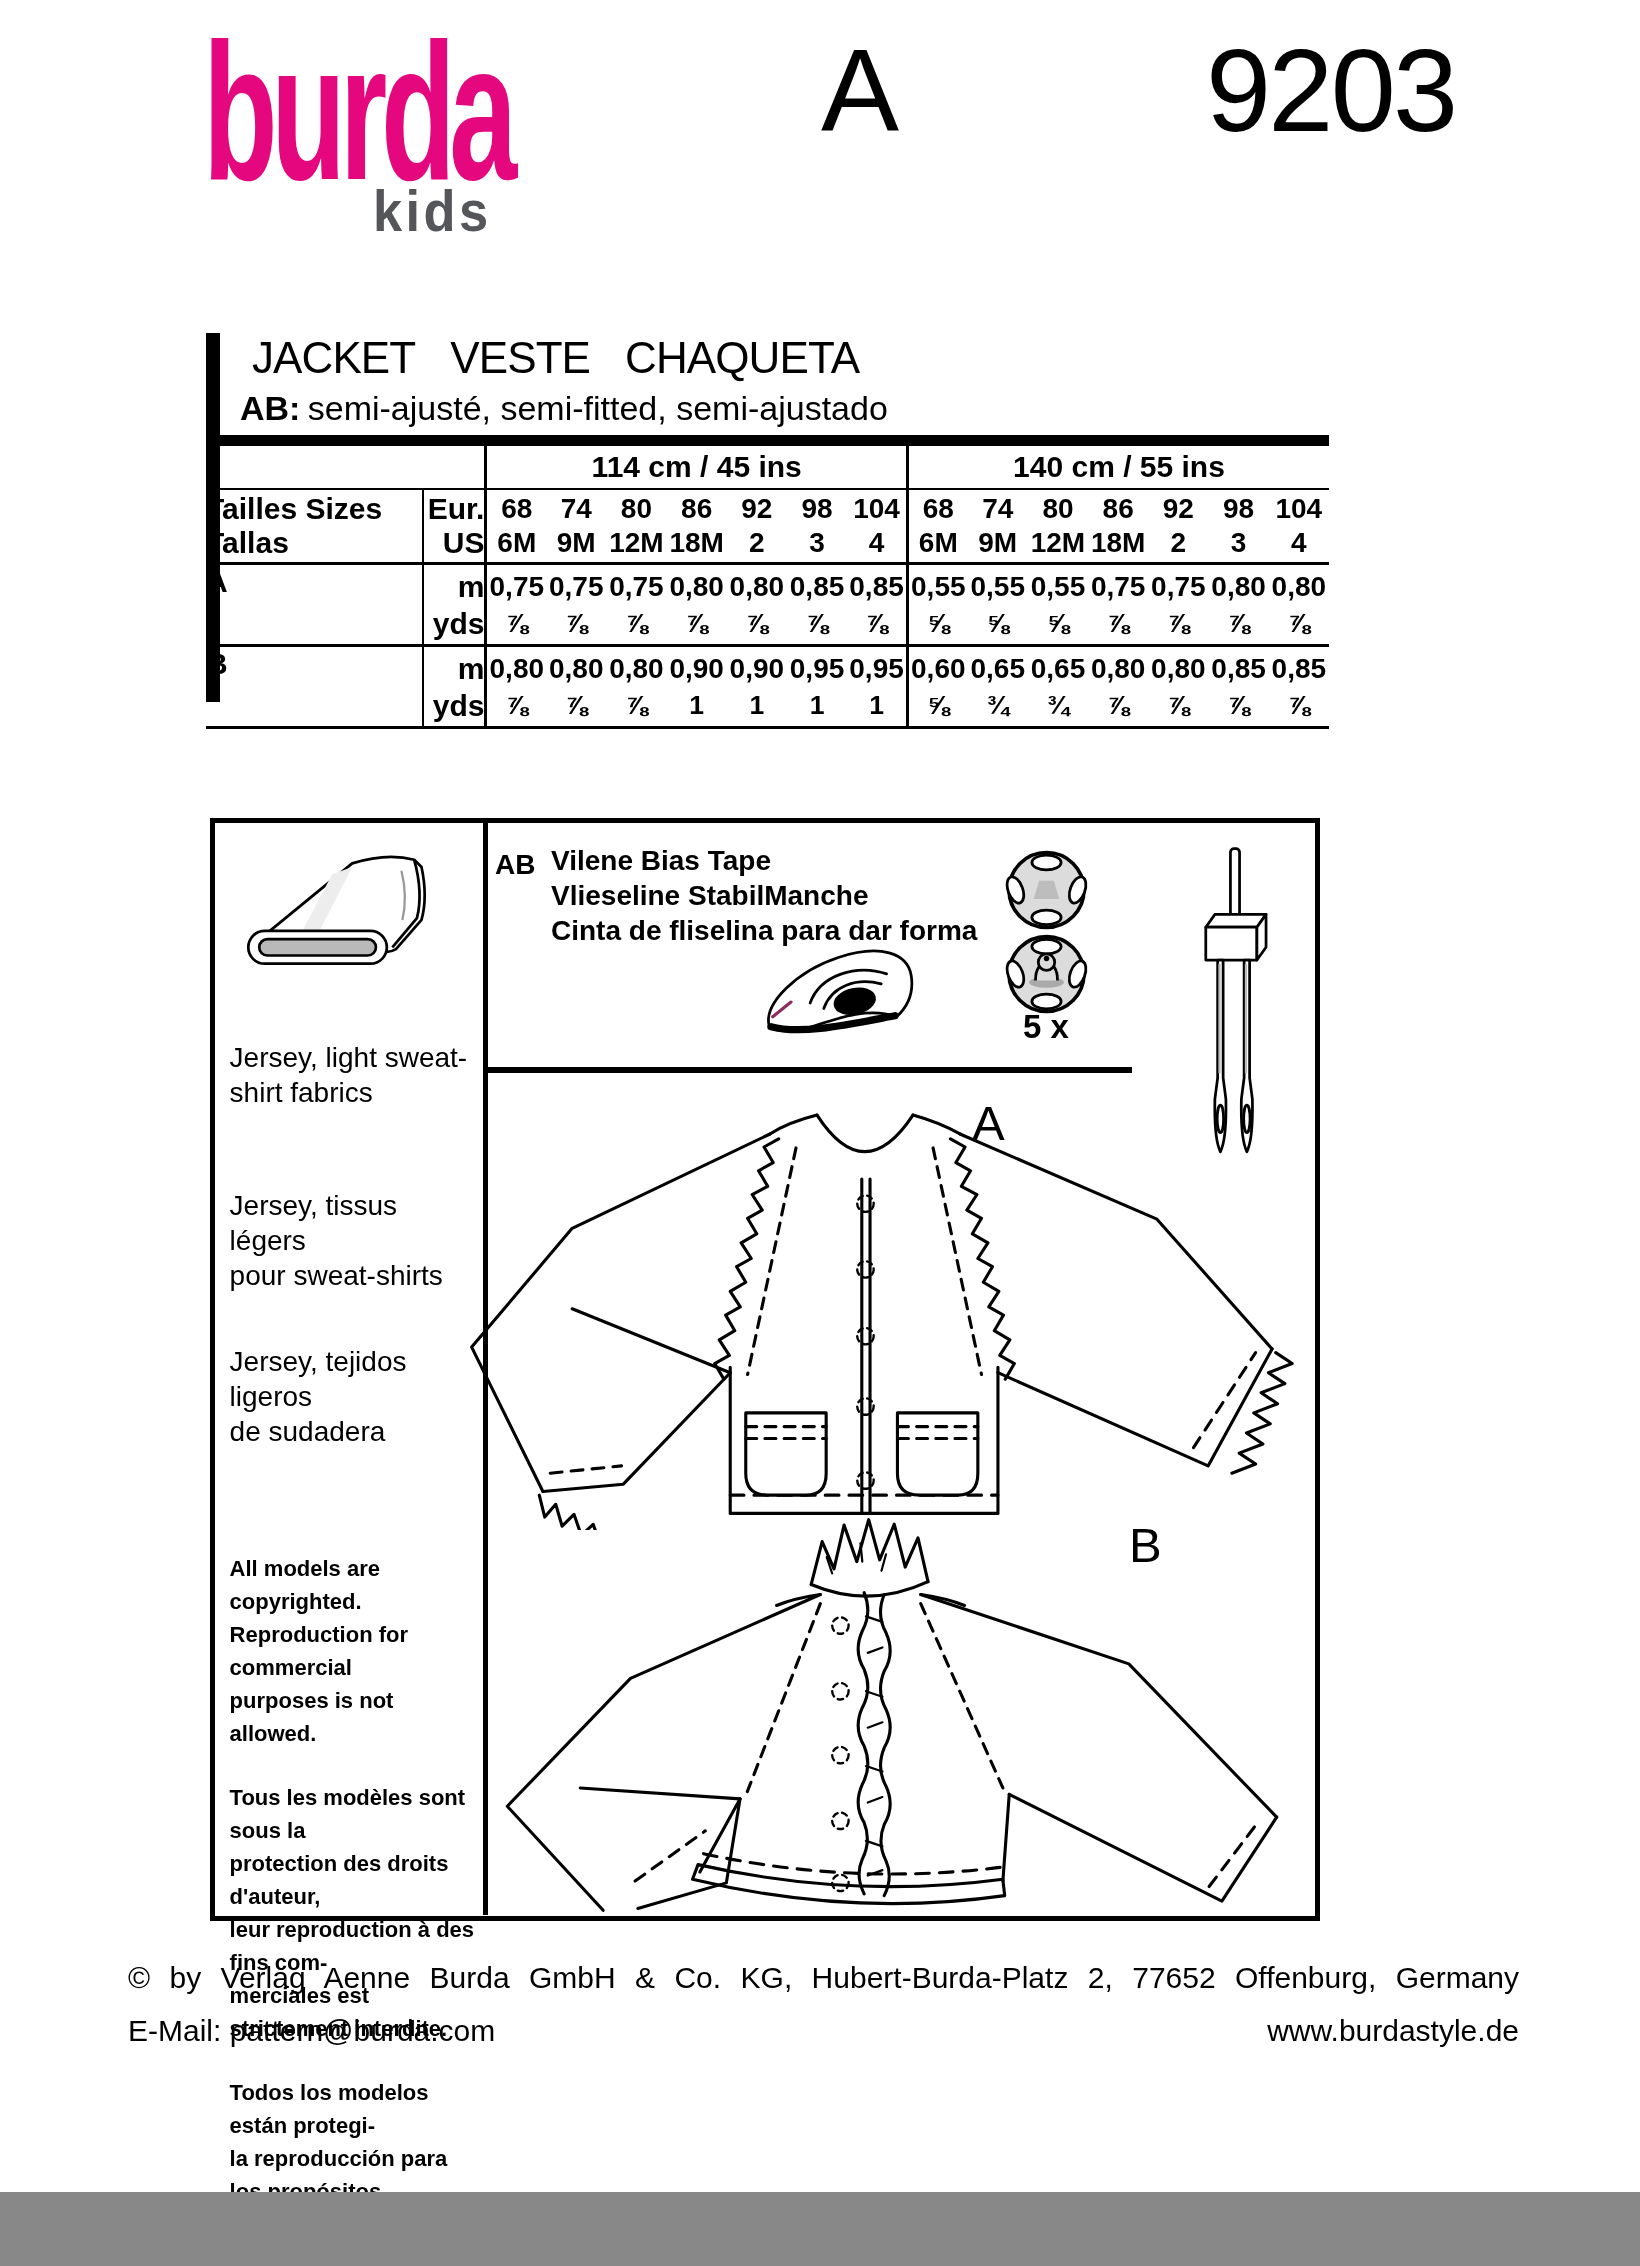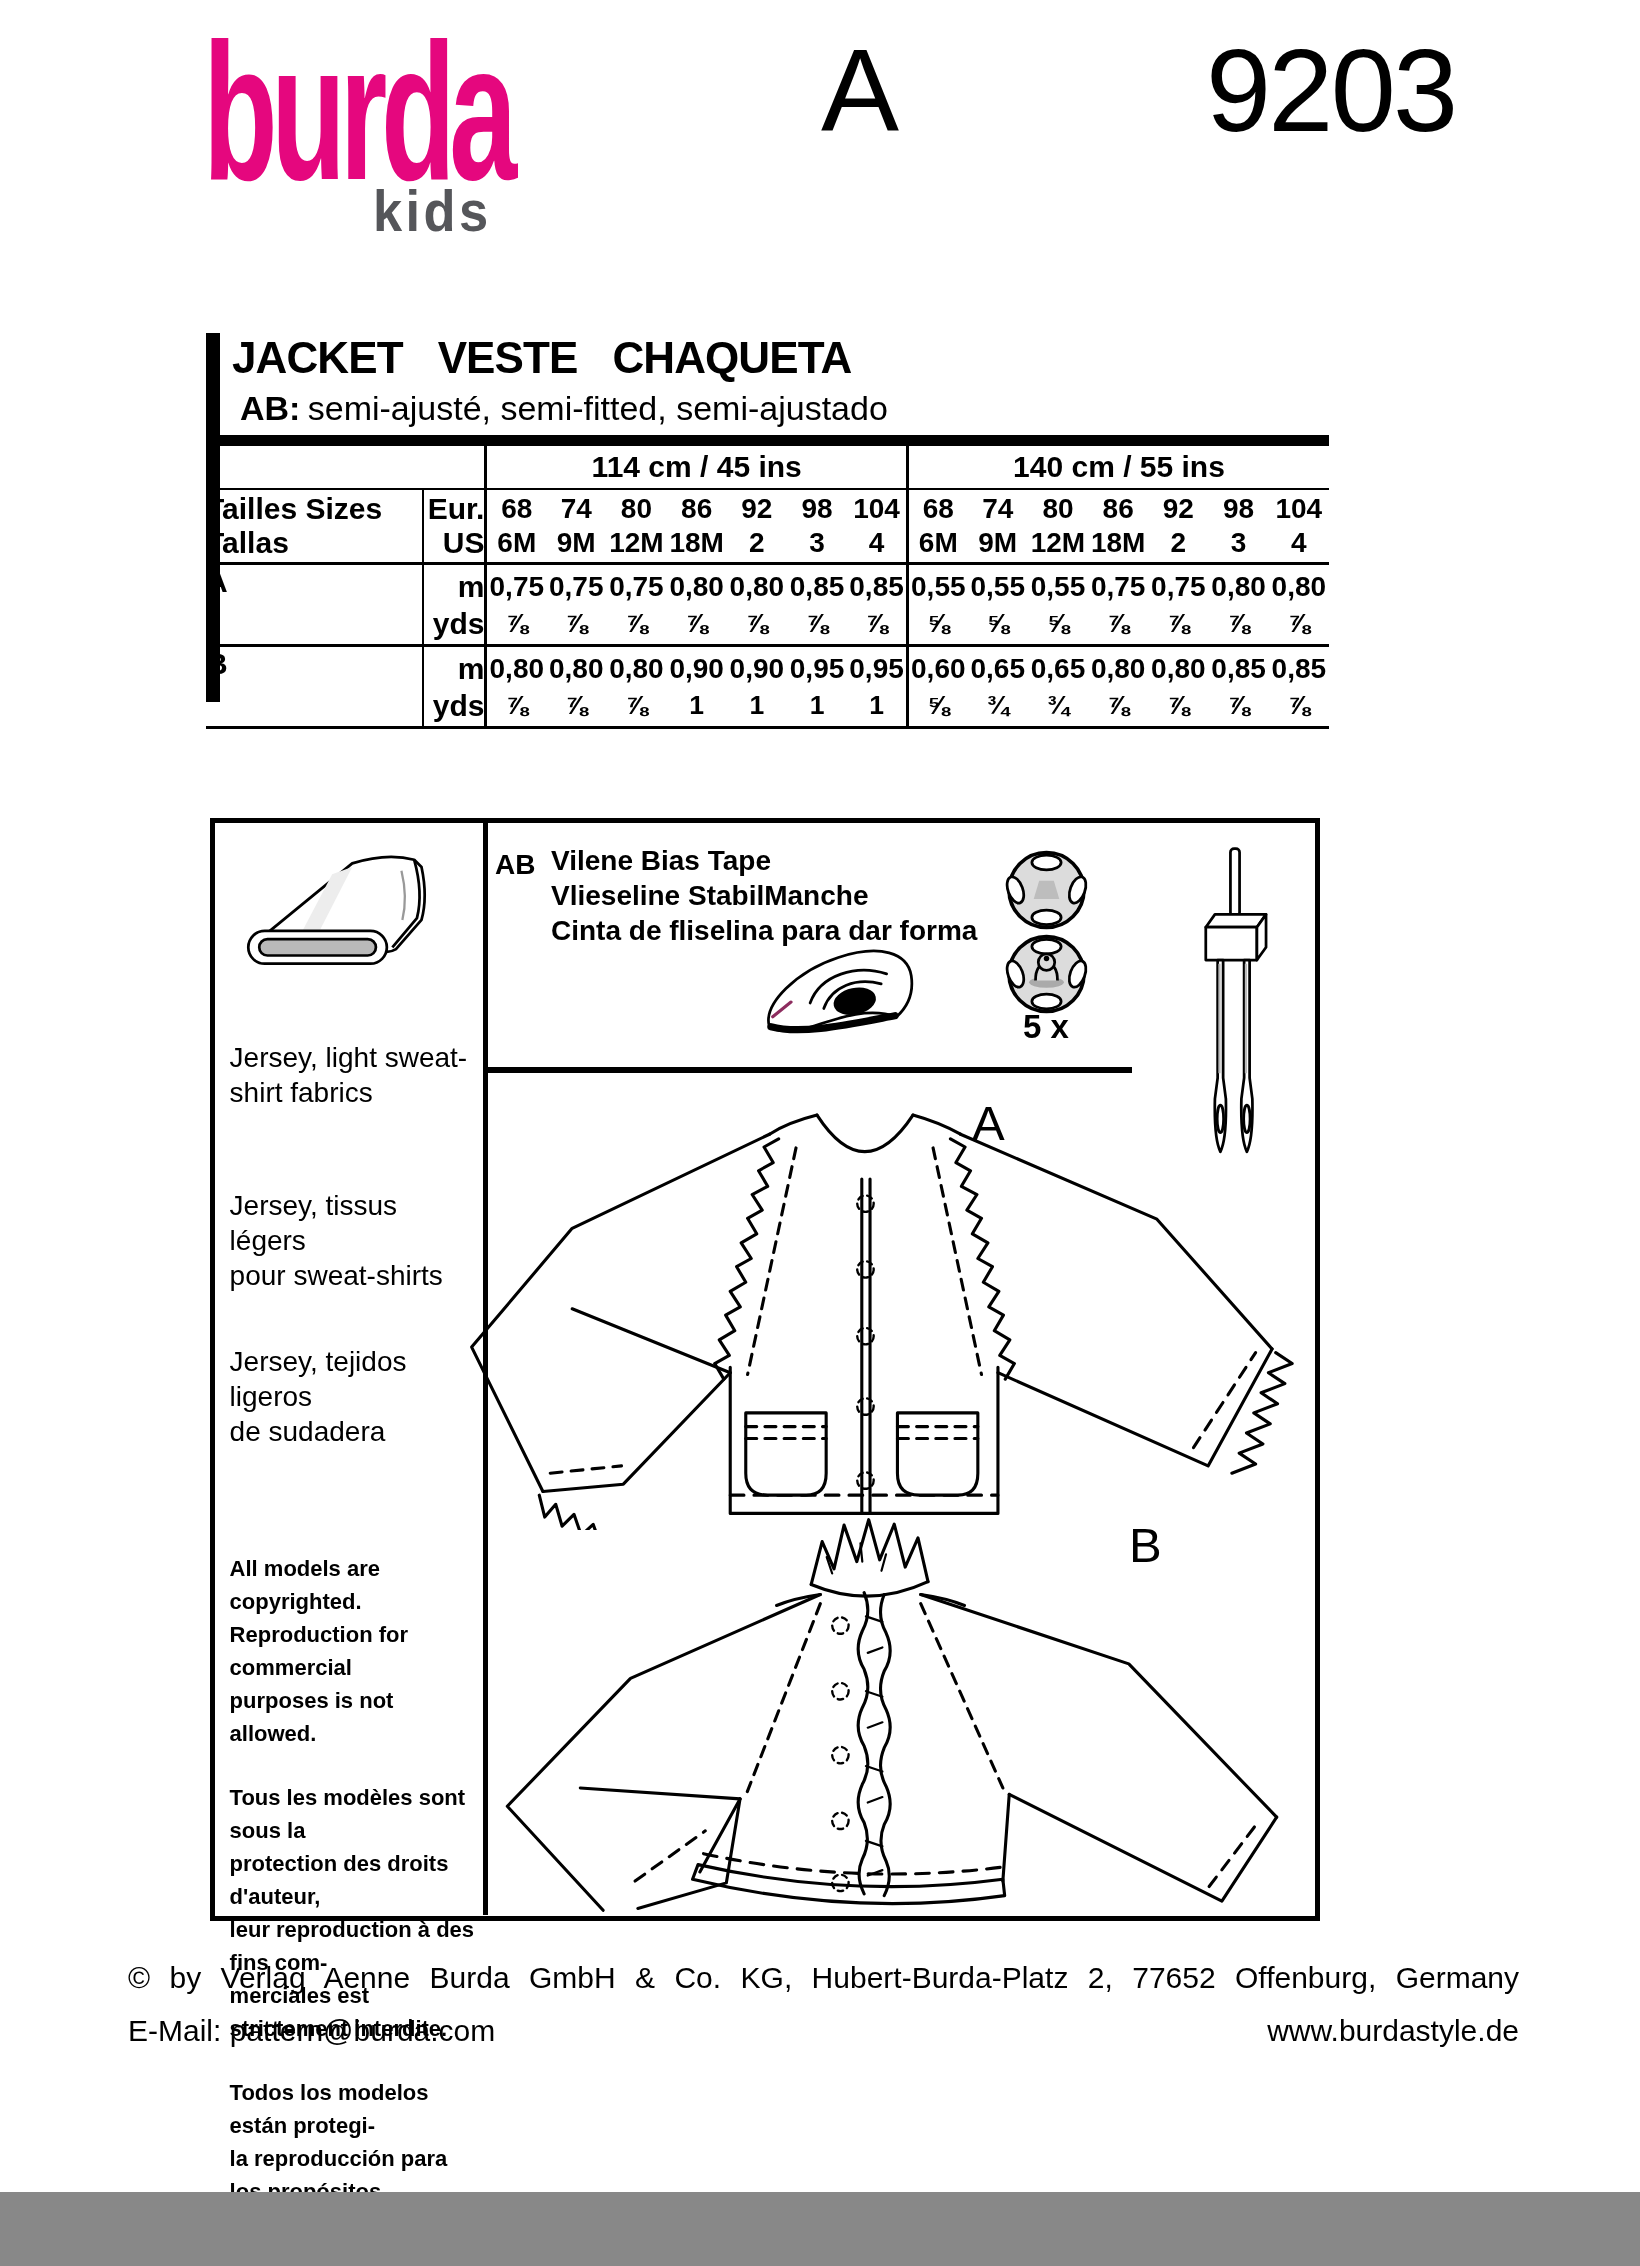--- a/index.html
+++ b/index.html
@@ -10,21 +10,21 @@
   
   #brand{left:203px;top:20px;font-weight:bold;font-size:194px;line-height:183px;
          letter-spacing:-10px;color:#e5077e;transform:scaleX(.63);transform-origin:left top;}
   #brand-sub{left:373px;top:183px;font-weight:bold;font-size:57px;line-height:57px;
          letter-spacing:3.7px;color:#55565a;transform:scaleX(.92);transform-origin:left top;}
   #view-letter{left:821px;top:31px;font-size:117px;line-height:119px;font-weight:400;}
   #pattern-number{left:1206px;top:31px;font-size:117px;line-height:119px;font-weight:400;letter-spacing:-2.7px;}
 
   
   #title-bar{left:206px;top:333px;width:13.7px;height:369px;background:#000;}
-  #garment-title{left:232px;top:333px;font-size:44px;font-weight:bold;letter-spacing:-0.9px;white-space:nowrap;}
+  #garment-title{left:252px;top:333px;font-size:44px;font-weight:normal;letter-spacing:-0.9px;white-space:nowrap;}
   #garment-title span{margin-right:35px;}
   #garment-subtitle{left:240px;top:389px;font-size:34px;white-space:nowrap;}
   #garment-subtitle .b{font-weight:bold;margin-right:7.3px;}
 
   
   #size-table-wrap{left:206px;top:435px;}
   table.sz{border-collapse:collapse;table-layout:fixed;width:1123px;
            border-top:11px solid #000;border-bottom:3.7px solid #000;font-weight:bold;}
   table.sz td{padding:0;vertical-align:top;}
   td.lbl{text-align:left;font-size:30px;}

